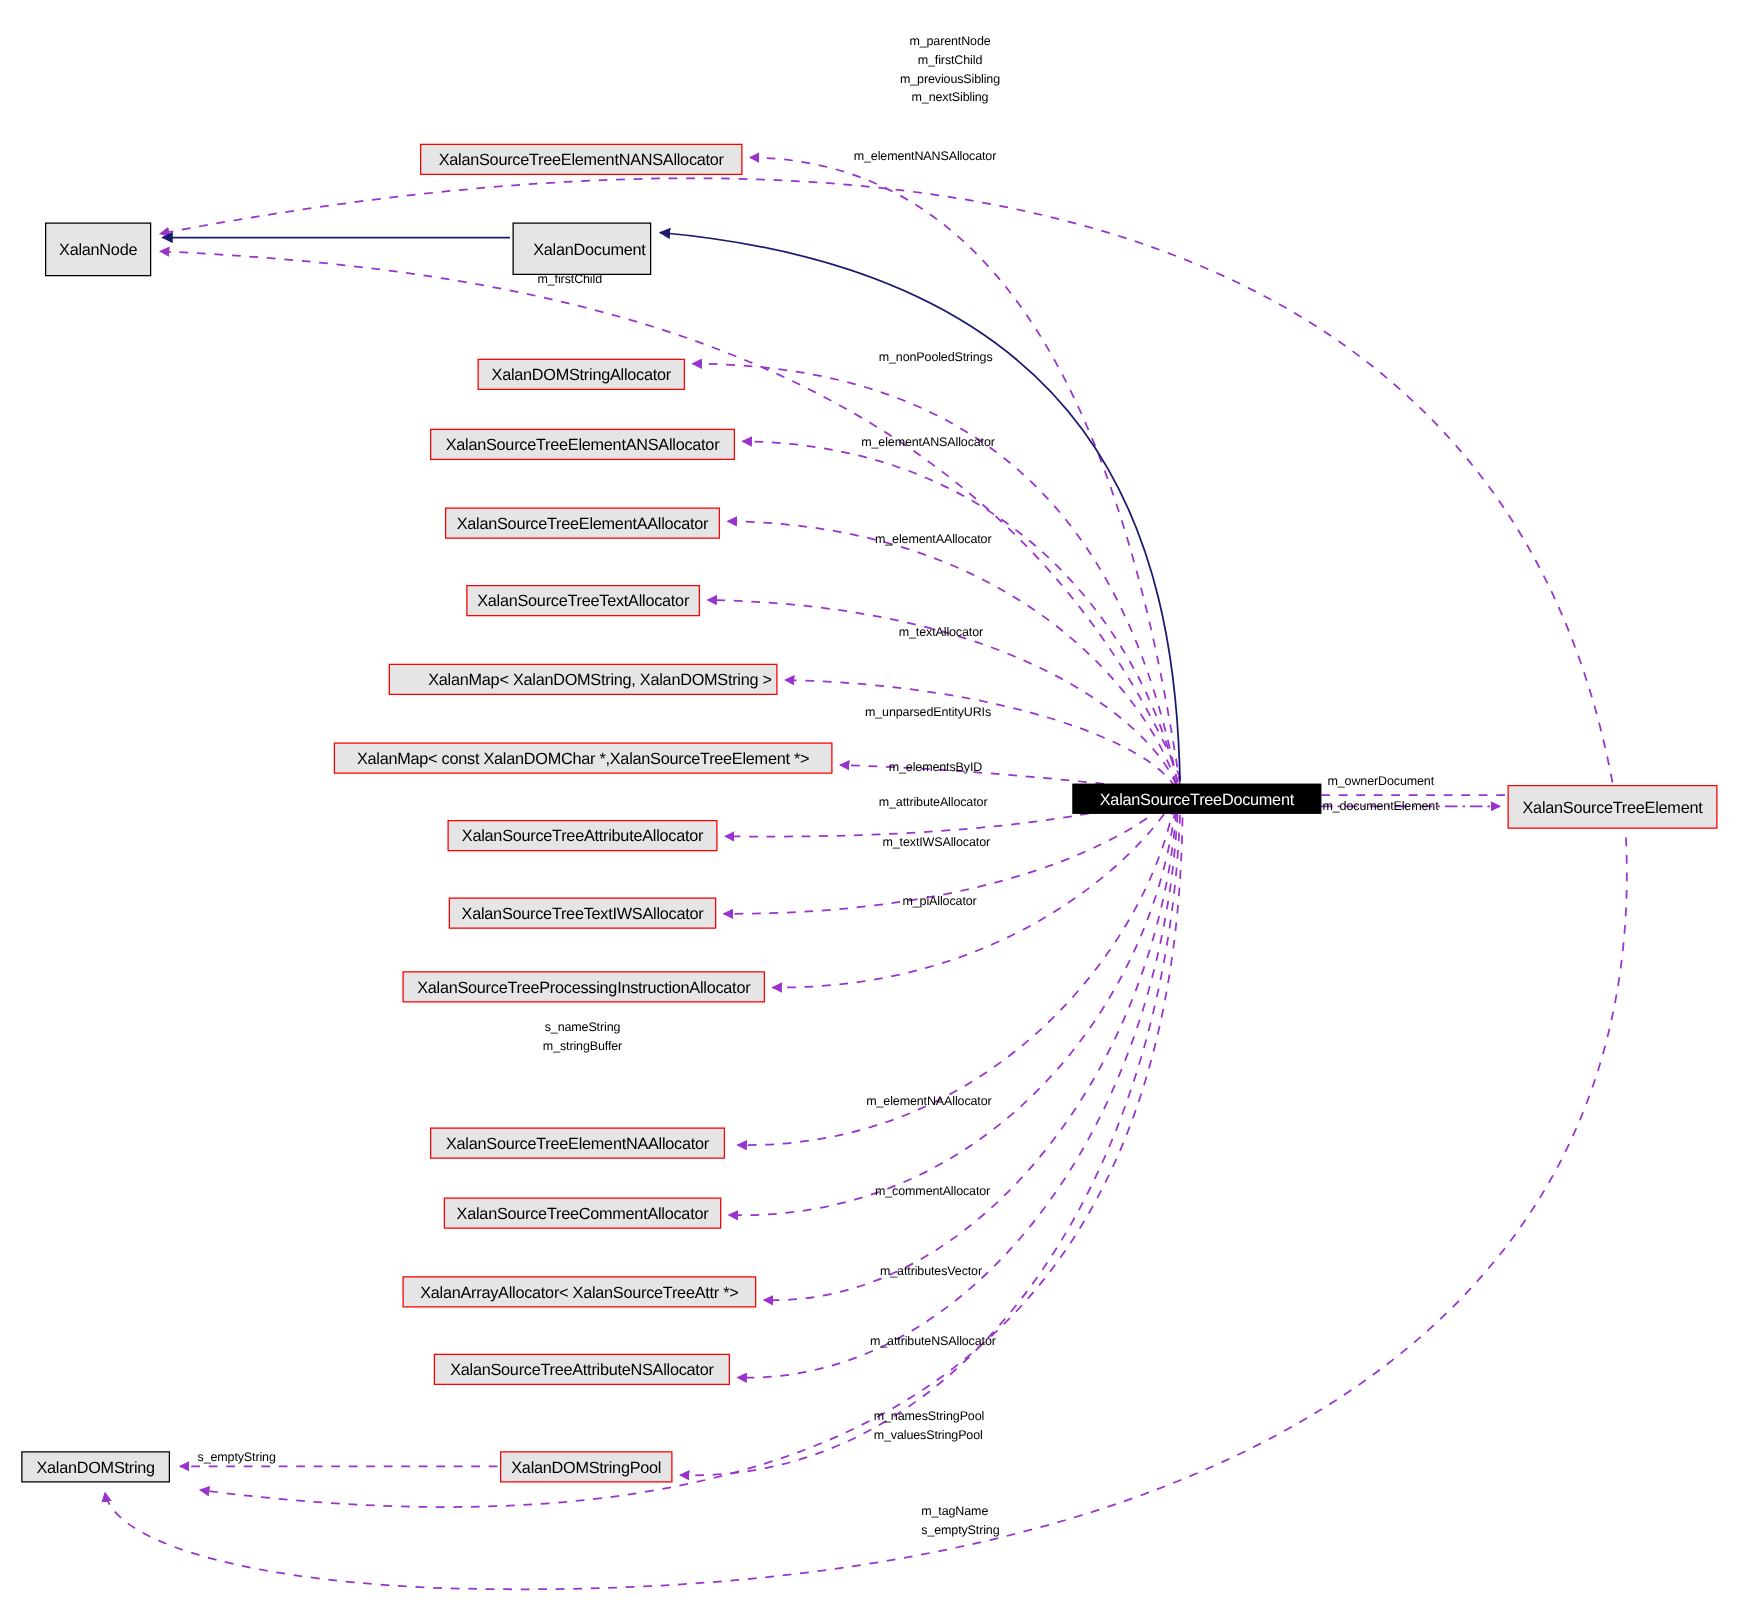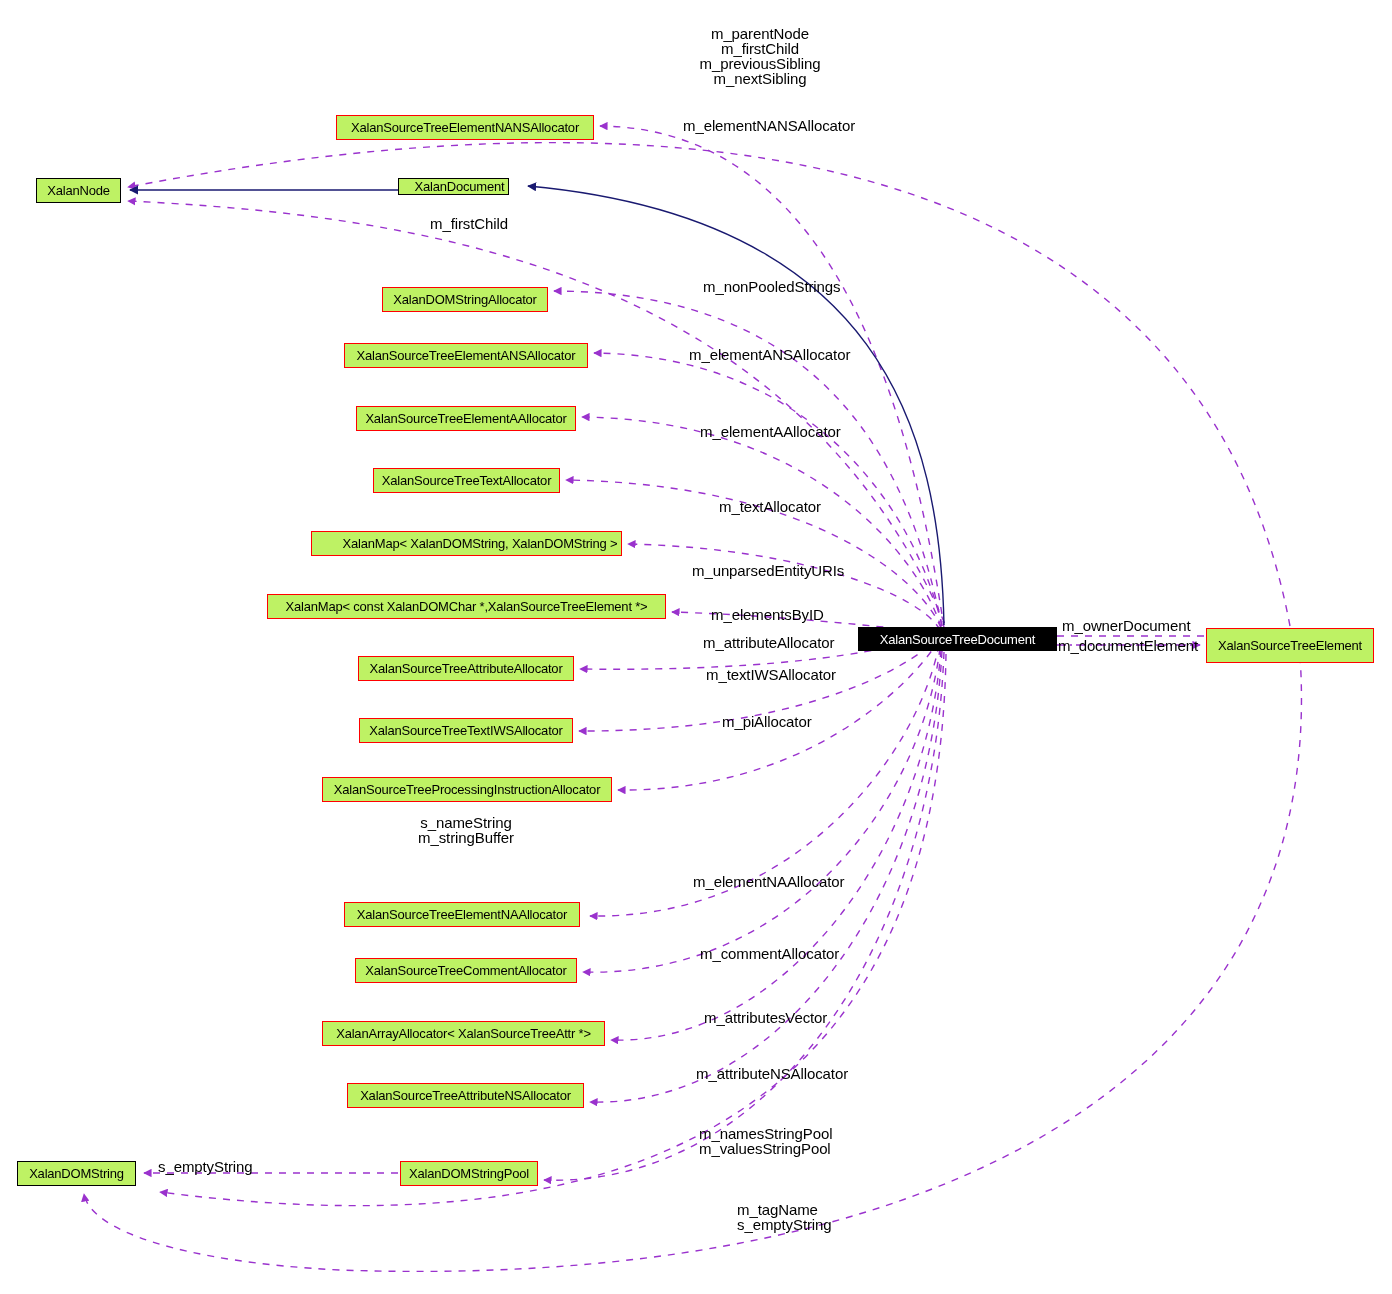--- a/index.html
+++ b/index.html
@@ -21,42 +21,42 @@
     position: absolute;
     left: 0;
     top: 0;
     width: 1392px;
     height: 1294px;
   }
   .node {
     position: absolute;
     box-sizing: border-box;
     border: 1px solid #ff0000;
-    background: #bef264;
+    background: #e5e5e5;
     color: #000000;
     font-size: 13px;
     line-height: 1;
     display: flex;
     align-items: center;
     justify-content: center;
     white-space: nowrap;
     padding: 0 8px;
     letter-spacing: -0.2px;
   }
   .node.plain {
     border-color: #000000;
   }
   .node.current {
     border-color: #000000;
     background: #000000;
     color: #ffffff;
   }
   .edge-label {
     position: absolute;
-    font-size: 15px;
+    font-size: 10px;
     color: #000000;
     line-height: 15px;
     white-space: pre;
     letter-spacing: -0.1px;
   }
   .edge-label.center {
     text-align: center;
     transform: translateX(-50%);
   }
 </style>
@@ -123,24 +123,24 @@
     <g fill="none" stroke="#9a32cd" stroke-width="1.4" stroke-dasharray="10,4,2,4" marker-end="url(#ar-purple)">
       <path d="M 1036 645 L 1200 645"></path>
     </g>
 
     <g fill="none" stroke="#191970" stroke-width="1.4" marker-end="url(#ar-navy)">
       <path d="M 408 190 L 130 190"></path>
       <path d="M 944 625 C 940 430 880 218 528 186"></path>
     </g>
   </svg>
 
-  <div class="node plain" style="left:36px;top:178px;width:85px;height:25px;">
+  <div class="node plain" style="left:36px;top:178px;width:85px;height:43px;">
       <span>XalanNode</span>
     </div>
-  <div class="node plain" style="left:398px;top:178px;width:111px;height:17px;padding-left:20px;">
+  <div class="node plain" style="left:410px;top:178px;width:111px;height:42px;padding-left:20px;">
       <span>XalanDocument</span>
     </div>
   <div class="node" style="left:336px;top:115px;width:258px;height:25px;">
       <span>XalanSourceTreeElementNANSAllocator</span>
     </div>
   <div class="node" style="left:382px;top:287px;width:166px;height:25px;">
       <span>XalanDOMStringAllocator</span>
     </div>
   <div class="node" style="left:344px;top:343px;width:244px;height:25px;">
       <span>XalanSourceTreeElementANSAllocator</span>

